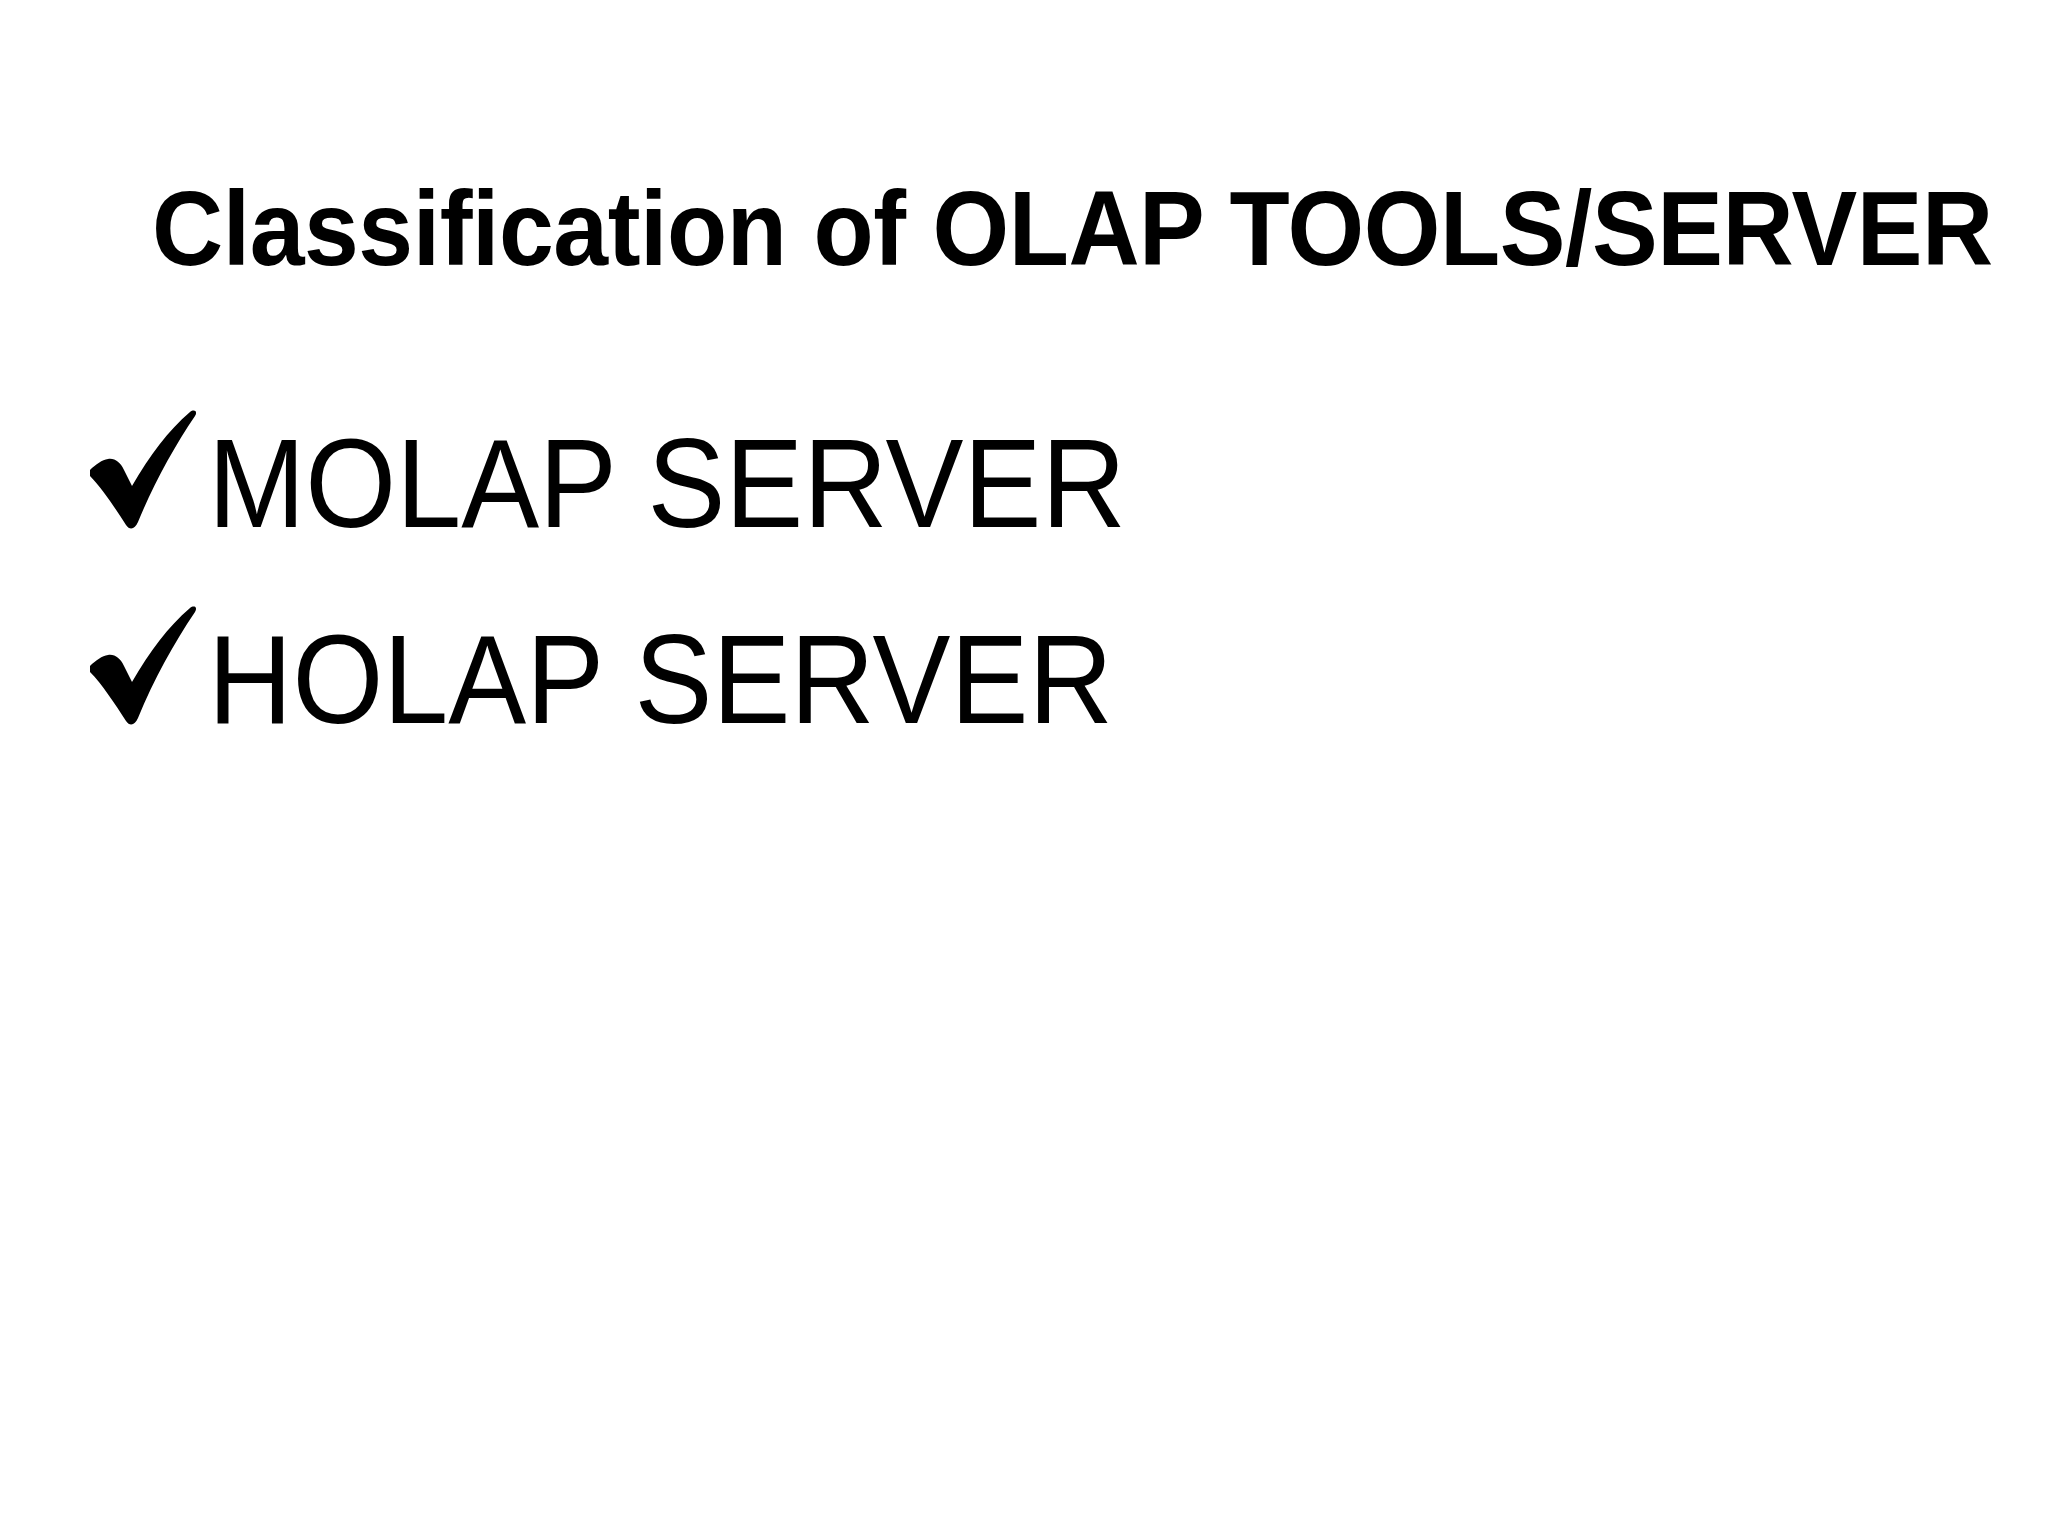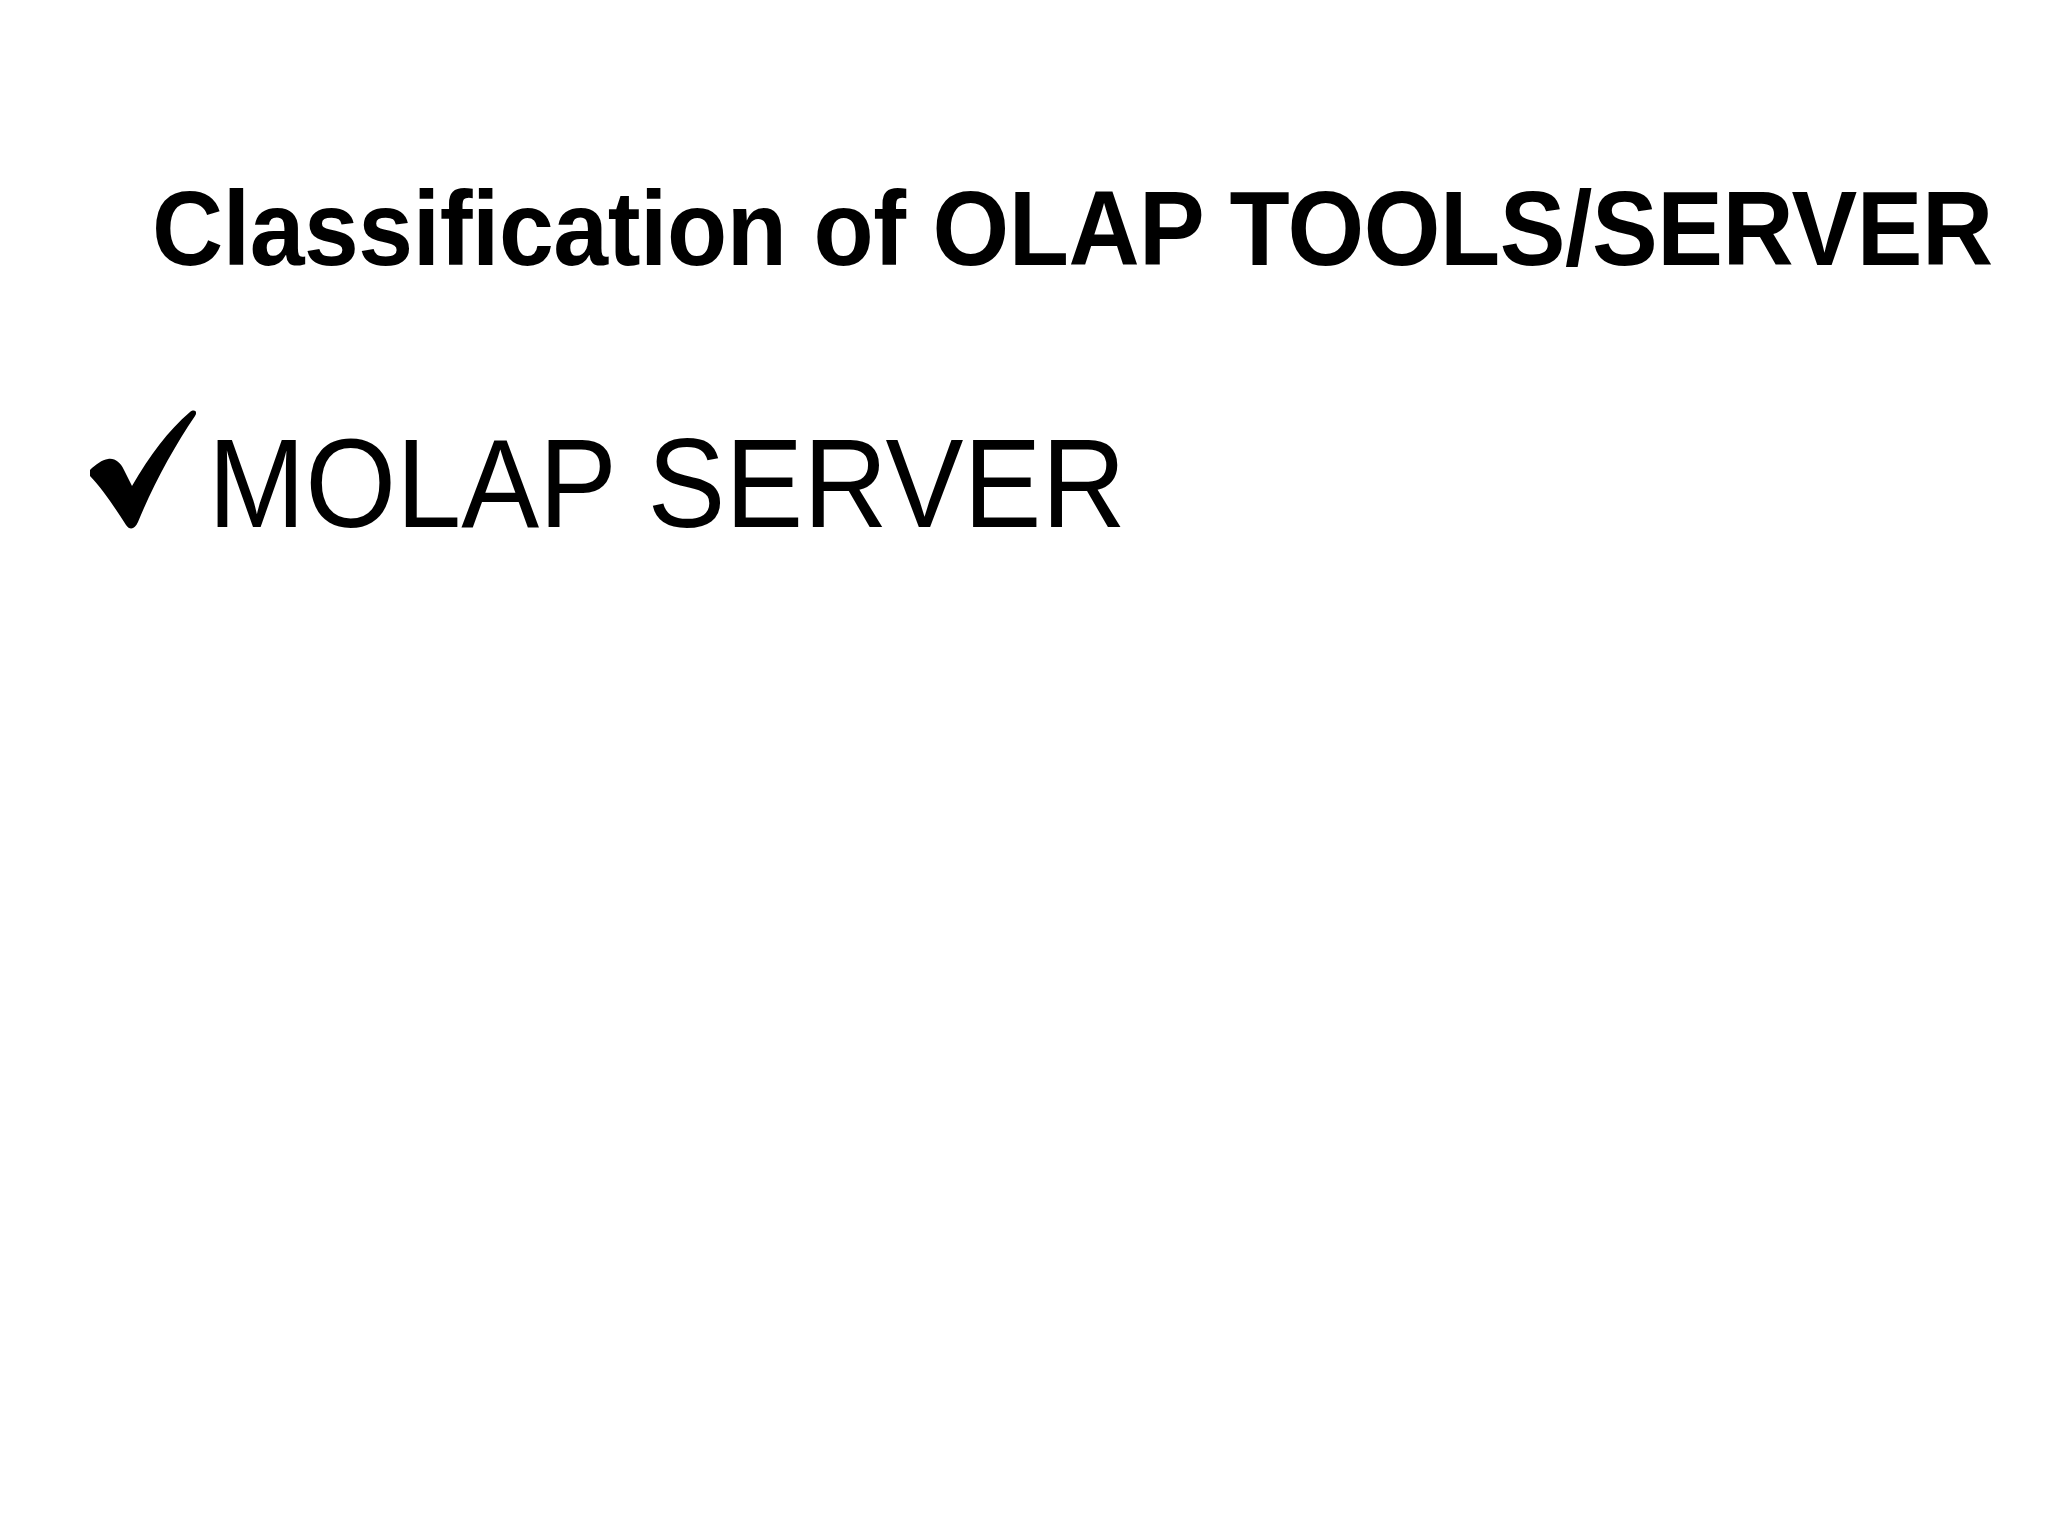--- a/index.html
+++ b/index.html
@@ -97,16 +97,24 @@
     <li class="bullet-row">
       <span class="check-icon">
         <svg viewBox="0 0 120 140" xmlns="http://www.w3.org/2000/svg" aria-hidden="true">
           <path d="M8 72 C14 66 20 62 26 61 C33 60 38 64 42 72 L50 88 C68 57 86 33 108 14 C112 11 116 13 113 18 C92 49 72 85 56 124 C53 131 48 133 44 127 C33 110 20 90 8 78 Z" fill="#000000"></path>
         </svg>
       </span>
       <span class="bullet-label">MOLAP SERVER</span>
     </li>
 
 
+    <li class="bullet-row">
+      <span class="check-icon">
+        <svg viewBox="0 0 120 140" xmlns="http://www.w3.org/2000/svg" aria-hidden="true">
+          <path d="M8 72 C14 66 20 62 26 61 C33 60 38 64 42 72 L50 88 C68 57 86 33 108 14 C112 11 116 13 113 18 C92 49 72 85 56 124 C53 131 48 133 44 127 C33 110 20 90 8 78 Z" fill="#000000"></path>
+        </svg>
+      </span>
+      <span class="bullet-label">HOLAP SERVER</span>
+    </li>
 
   </ul>
 
 </div>
 
 </body></html>

